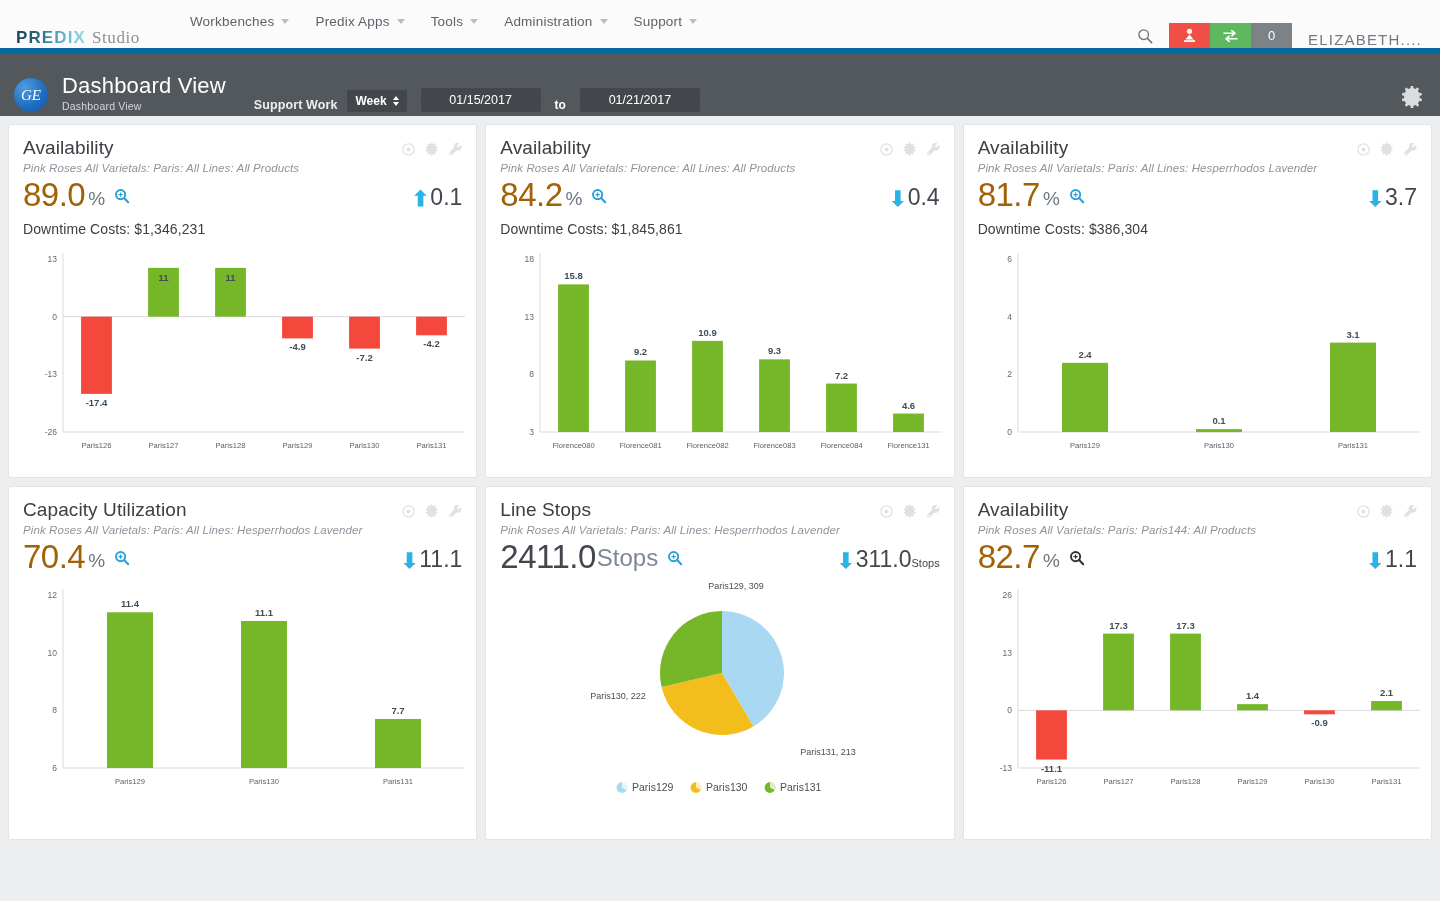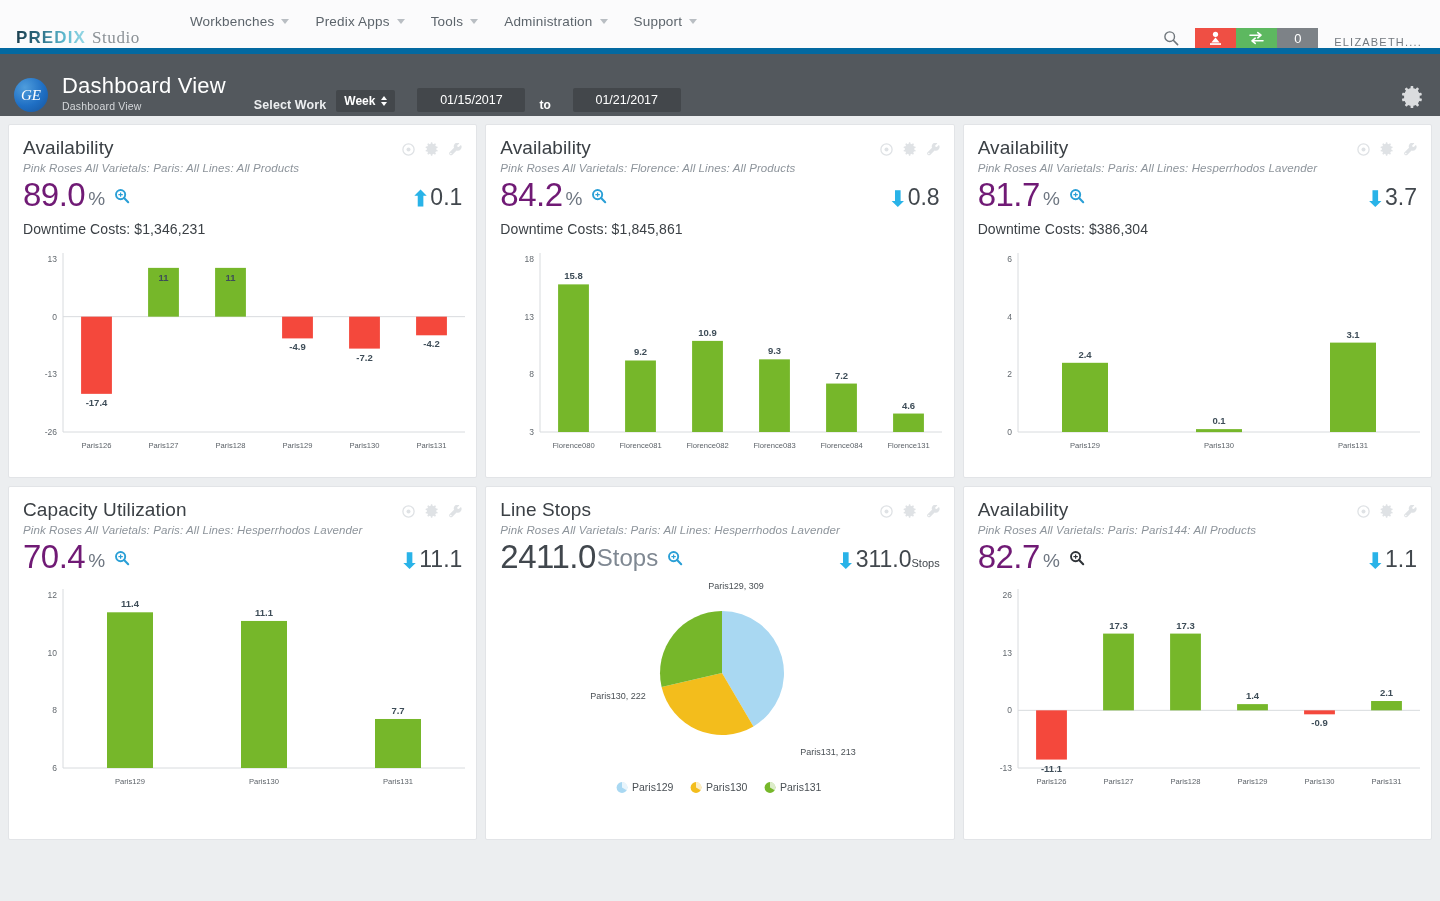--- a/index.html
+++ b/index.html
@@ -38,21 +38,21 @@
   .caret { width: 0; height: 0; border-left: 4.5px solid transparent;
            border-right: 4.5px solid transparent; border-top: 5px solid #b9bec3; }
   .nav-right { margin-left: auto; display: flex; align-items: stretch; }
   .nav-search { display: flex; align-items: center; padding: 0 16px; cursor: pointer; }
   .badge { width: 41px; display: flex; align-items: center; justify-content: center;
            cursor: pointer; color: #fff; }
   .badge-red { background: #ef4f44; }
   .badge-green { background: #5db860; }
   .badge-gray { background: #7d8287; font-size: 13px; }
   .nav-user { display: flex; align-items: center; padding: 8px 18px 0 16px;
-              font-size: 11px; color: #73797f; letter-spacing: 1.2px; cursor: pointer; }
+              font-size: 15px; color: #73797f; letter-spacing: 1.2px; cursor: pointer; }
 
   
   .dashhead {
     height: 62px; background: #53585d; display: flex; align-items: flex-end;
     padding: 0 16px 4px 14px; color: #fff;
   }
   .ge-logo {
     width: 34px; height: 34px; border-radius: 50%;
     background: radial-gradient(circle at 32% 28%, #4f9ddc 0%, #1f6fc4 55%, #15539b 100%);
     display: flex; align-items: center; justify-content: center;
@@ -67,22 +67,22 @@
     background: #43474b; border-radius: 2px; padding: 4px 8px;
     font-size: 12px; font-weight: bold; color: #fff;
     display: flex; align-items: center; gap: 6px; cursor: pointer;
   }
   .updown { display: flex; flex-direction: column; gap: 2px; line-height: 0; }
   .updown i { display: block; width: 0; height: 0; border-left: 3.5px solid transparent;
               border-right: 3.5px solid transparent; }
   .updown i.u { border-bottom: 4px solid #fff; }
   .updown i.d { border-top: 4px solid #fff; }
   .datebox {
-    background: #43474b; border-radius: 2px; width: 108px; text-align: center;
-    padding: 5px 0; font-size: 12.5px; color: #fff; margin-left: 22px; cursor: pointer;
+    background: #43474b; border-radius: 2px; width: 120px; text-align: center;
+    padding: 5px 0; font-size: 12.5px; color: #fff; margin-left: 14px; cursor: pointer;
   }
   .to-lbl { font-size: 12px; font-weight: bold; margin-left: 14px; }
   .head-gear { margin-left: auto; cursor: pointer; opacity: .92; }
 
   
   .grid {
     padding: 8px 8px 0 8px;
     display: grid; grid-template-columns: repeat(3, 1fr);
     gap: 8px;
   }
@@ -91,21 +91,21 @@
     padding: 12px 14px 6px 14px; position: relative; height: 354px; overflow: hidden;
   }
   .card-head { display: flex; align-items: flex-start; }
   .card-title { font-size: 19px; color: #3b4045; font-weight: 400; letter-spacing: .1px; }
   .card-icons { margin-left: auto; display: flex; align-items: center; gap: 10px; padding-top: 5px; }
   .card-sub {
     font-size: 11.5px; font-style: italic; color: #8d949b;
     margin-top: 2px; letter-spacing: .1px;
   }
   .kpi-row { display: flex; align-items: flex-end; margin-top: 4px; }
-  .kpi-val { font-size: 33px; color: #701a75; font-weight: 400; line-height: 1; letter-spacing: -.5px; }
+  .kpi-val { font-size: 33px; color: #a16207; font-weight: 400; line-height: 1; letter-spacing: -.5px; }
   .kpi-val.neutral { color: #41474d; }
   .kpi-unit { font-size: 19px; color: #6e7681; margin-left: 3px; line-height: 1.25; }
   .kpi-unit.big { font-size: 24px; color: #7f8892; margin-left: 1px; }
   .kpi-zoom { margin-left: 9px; padding-bottom: 3px; cursor: pointer; }
   .delta { margin-left: auto; display: flex; align-items: flex-end; padding-bottom: 2px; }
   .delta-arrow { font-size: 21px; color: #29b3e8; line-height: 1; margin-right: 1px; font-weight: bold; }
   .delta-val { font-size: 23px; color: #41474d; line-height: .95; }
   .delta-unit { font-size: 11px; color: #41474d; align-self: flex-end; padding-bottom: 2px; }
   .costs { font-size: 14px; color: #3b4045; margin-top: 10px; letter-spacing: .1px; }
 
@@ -174,21 +174,21 @@
     <div class="nav-user">ELIZABETH....</div>
   </div>
 </div>
 
 <div class="dashhead">
   <div class="ge-logo">GE</div>
   <div class="dash-titles">
     <div class="dash-title">Dashboard View</div>
     <div class="dash-sub">Dashboard View</div>
   </div>
-  <div class="selwork">Select Work</div>
+  <div class="selwork">Support Work</div>
   <div class="periodsel">
     <span>Week</span>
     <span class="updown">
         <i class="u"></i>
         <i class="d"></i>
       </span>
   </div>
   <div class="datebox">01/15/2017</div>
   <div class="to-lbl">to</div>
   <div class="datebox">01/21/2017</div>
@@ -287,21 +287,21 @@
       <div class="kpi-val ">84.2</div>
       <div class="kpi-unit ">%</div>
       <div class="kpi-zoom"><svg width="16" height="16" viewBox="0 0 16 16">
             <circle cx="6.6" cy="6.6" r="4.6" fill="none" stroke="#2a9fd6" stroke-width="1.9"></circle>
             <line x1="6.6" y1="4.4" x2="6.6" y2="8.8" stroke="#2a9fd6" stroke-width="1.2"></line>
             <line x1="4.4" y1="6.6" x2="8.8" y2="6.6" stroke="#2a9fd6" stroke-width="1.2"></line>
             <line x1="10.1" y1="10.1" x2="14.2" y2="14.2" stroke="#2a9fd6" stroke-width="2.1" stroke-linecap="round"></line>
           </svg></div>
       <div class="delta">
         <span class="delta-arrow">⬇</span>
-        <span class="delta-val">0.8</span>
+        <span class="delta-val">0.4</span>
 
       </div>
     </div>
     <div class="costs">Downtime Costs: $1,845,861</div>
     <div class="chart">
       <svg width="450" height="215" viewBox="0 0 450 215">
           <line x1="40" y1="8" x2="40" y2="187" stroke="#d8dbde" stroke-width="1"></line>
           <line x1="40" y1="187" x2="442" y2="187" stroke="#d8dbde" stroke-width="1"></line>
           <text class="ax-lbl" x="34" y="17" text-anchor="end">18</text>
           <text class="ax-lbl" x="34" y="74.66666666666667" text-anchor="end">13</text>

